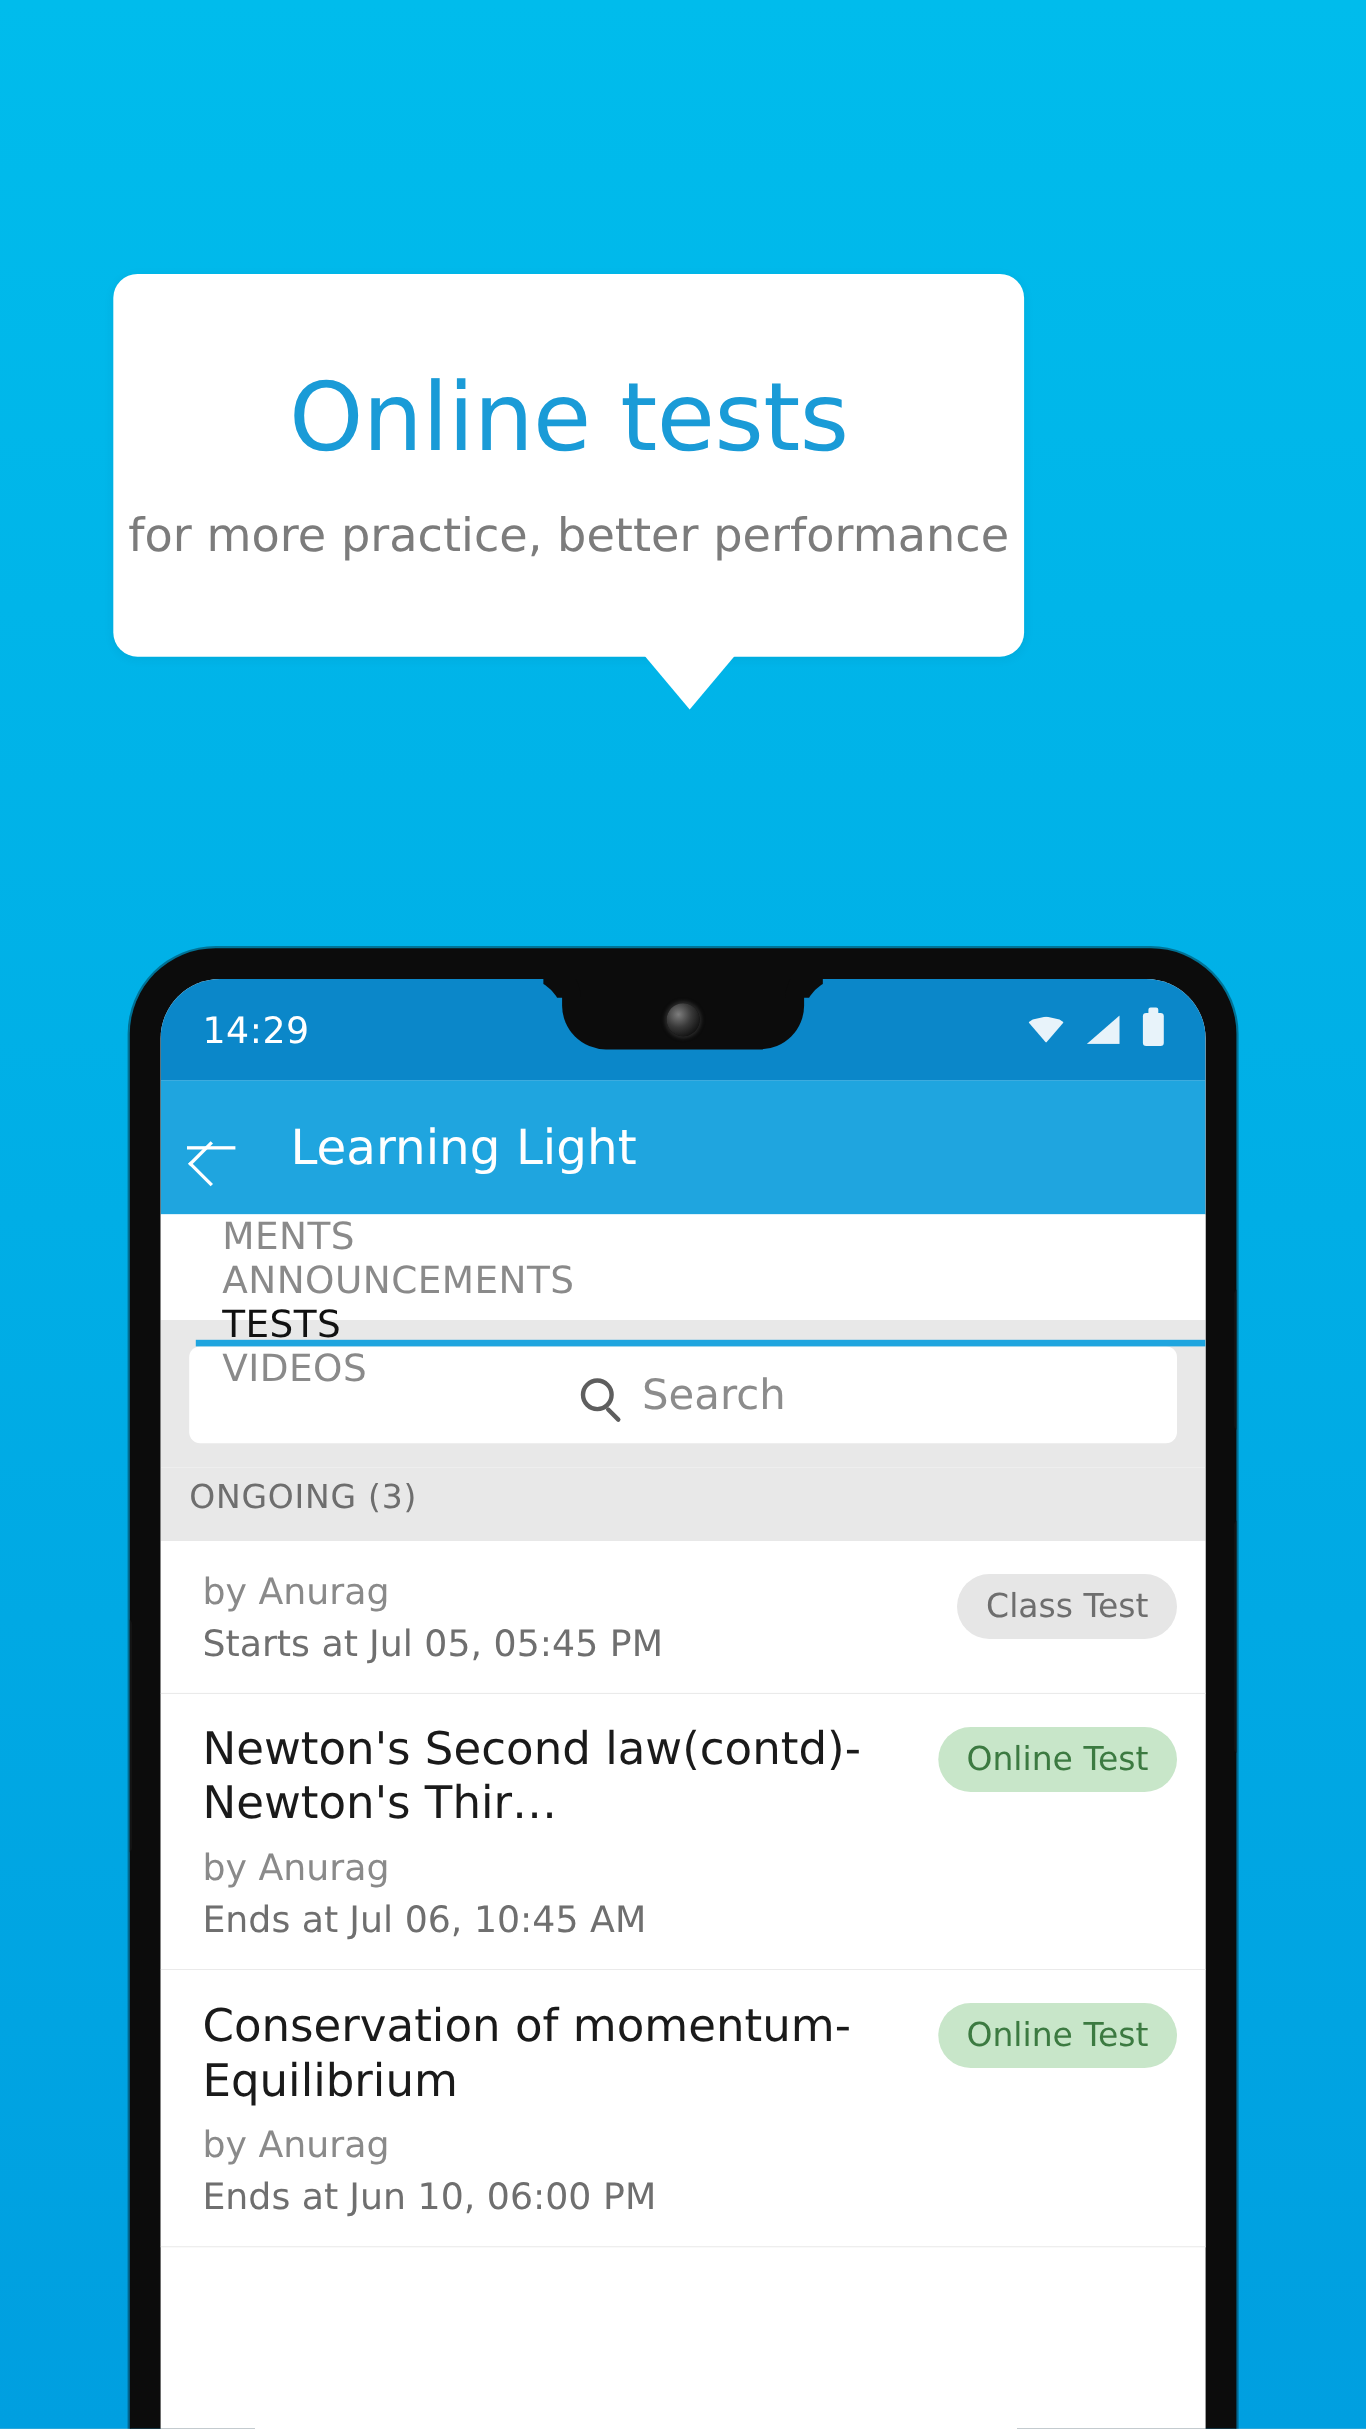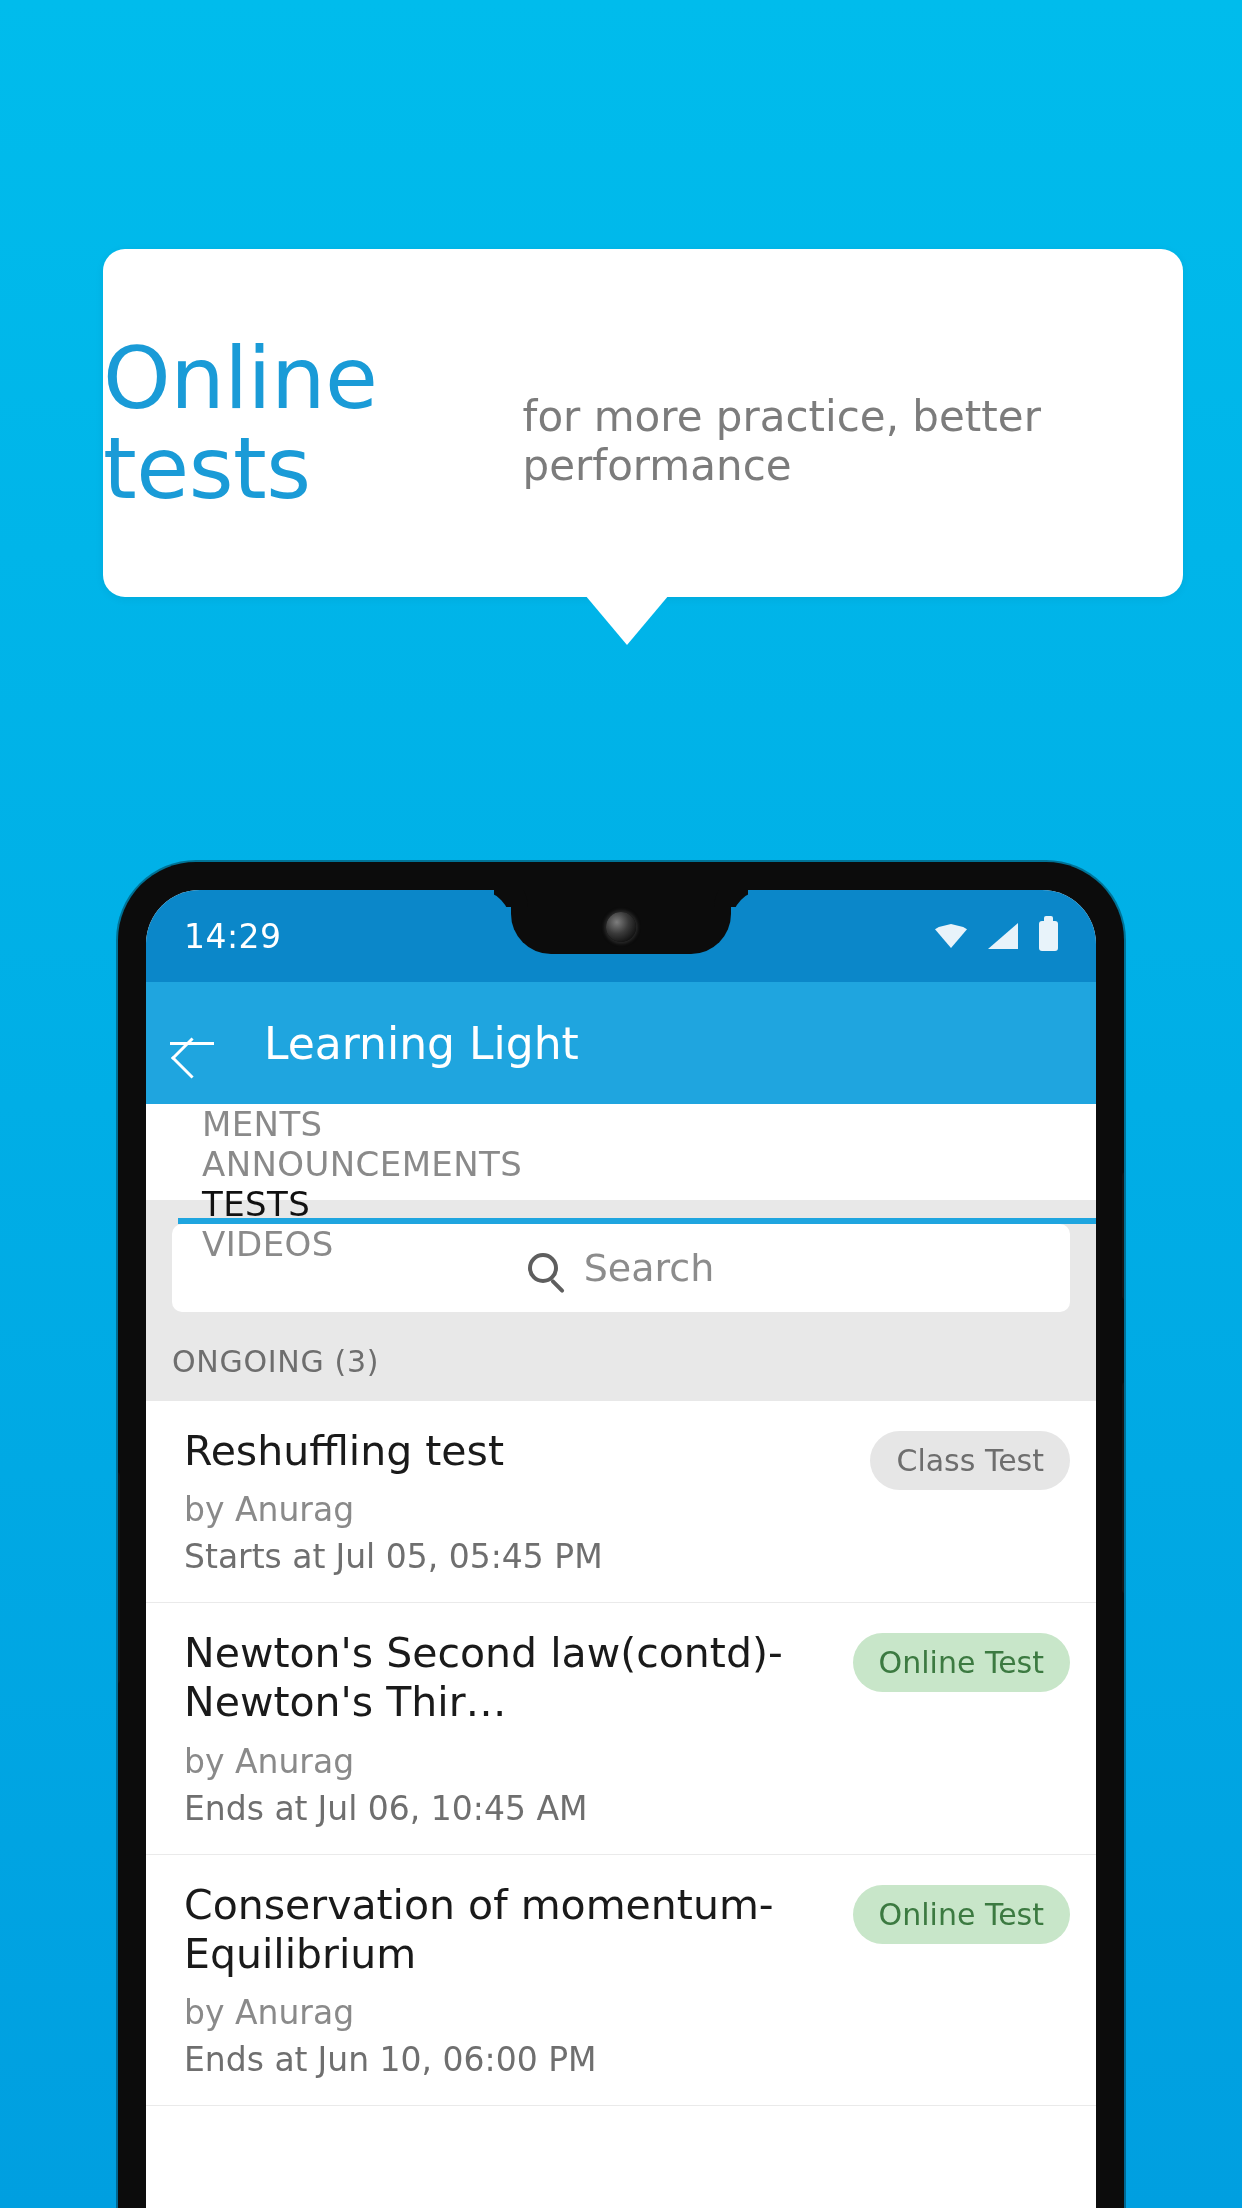--- a/index.html
+++ b/index.html
@@ -8,26 +8,26 @@
     font-family: "DejaVu Sans", sans-serif;
     background: linear-gradient(180deg, #00BCEC 0%, #00AEE6 50%, #009FE0 100%);
     overflow:hidden;
     position:relative;
   }
 
   
   .promo-card {
     position:absolute;
     left:103px; top:249px;
-    width:1080px; height:348px;
+    width:828px; height:348px;
     background:#ffffff;
     border-radius:22px;
     box-shadow:0 2px 10px rgba(0,0,0,0.06);
     display:flex;
-    flex-direction:row;
+    flex-direction:column;
     align-items:center;
     justify-content:center;
   }
   .promo-title {
     font-size:86px;
     color:#1A9BD7;
     font-weight:400;
     letter-spacing:-0.5px;
     line-height:1.05;
   }
@@ -312,21 +312,20 @@
       <div class="search-box">
         <span class="mag"></span>
         <span class="search-placeholder">Search</span>
       </div>
     </div>
 
     <div class="section-head">ONGOING (3)</div>
 
     <div class="list-item">
       <div class="li-main">
-        <div class="li-title">Reshuffling test</div>
         <div class="li-author">by Anurag</div>
         <div class="li-time">
           <span class="lbl">Starts at</span><span class="val">Jul 05, 05:45 PM</span>
         </div>
       </div>
       <div class="badge class-test">Class Test</div>
     </div>
 
     <div class="list-item">
       <div class="li-main">

